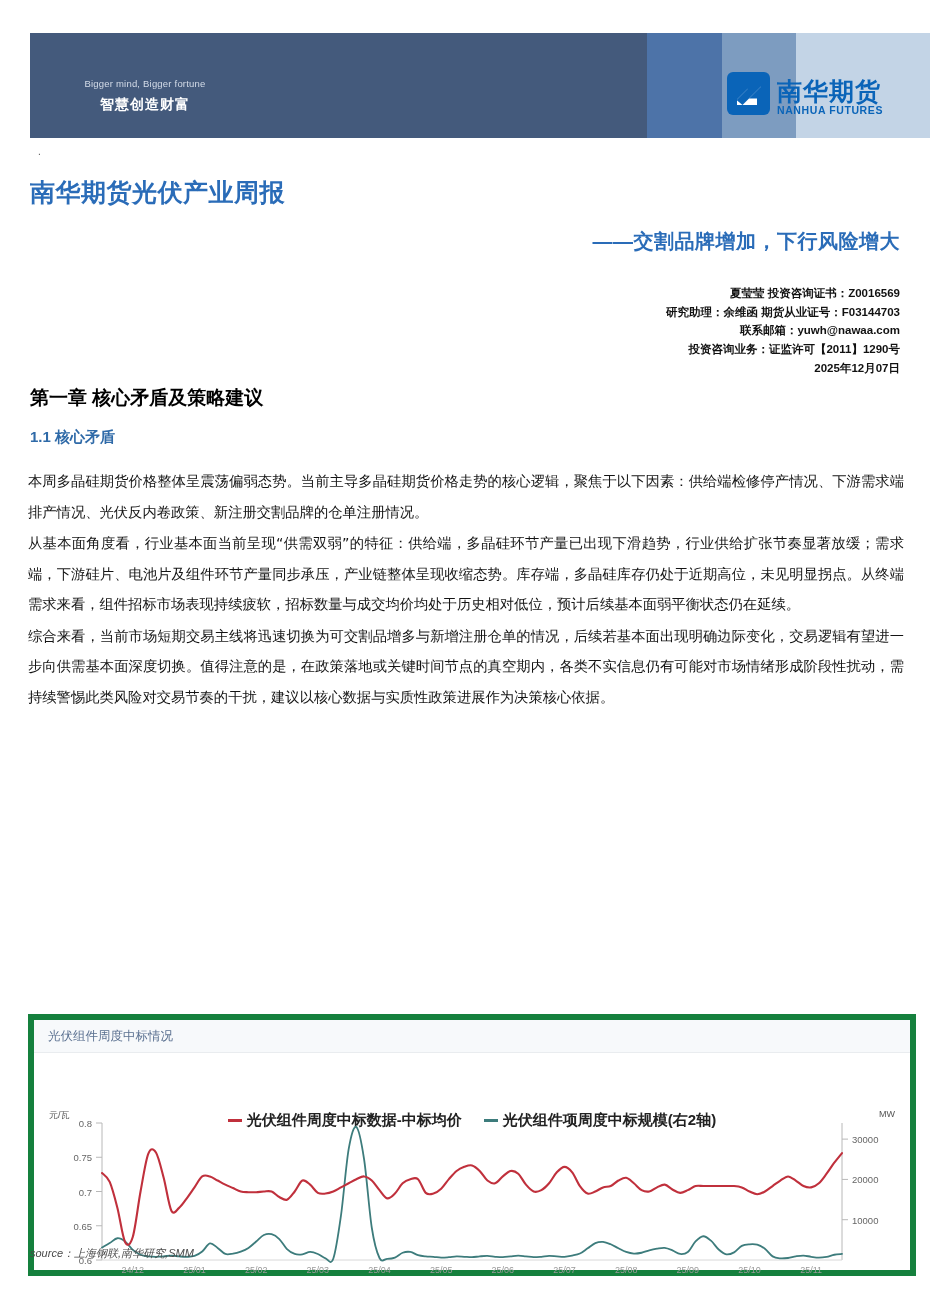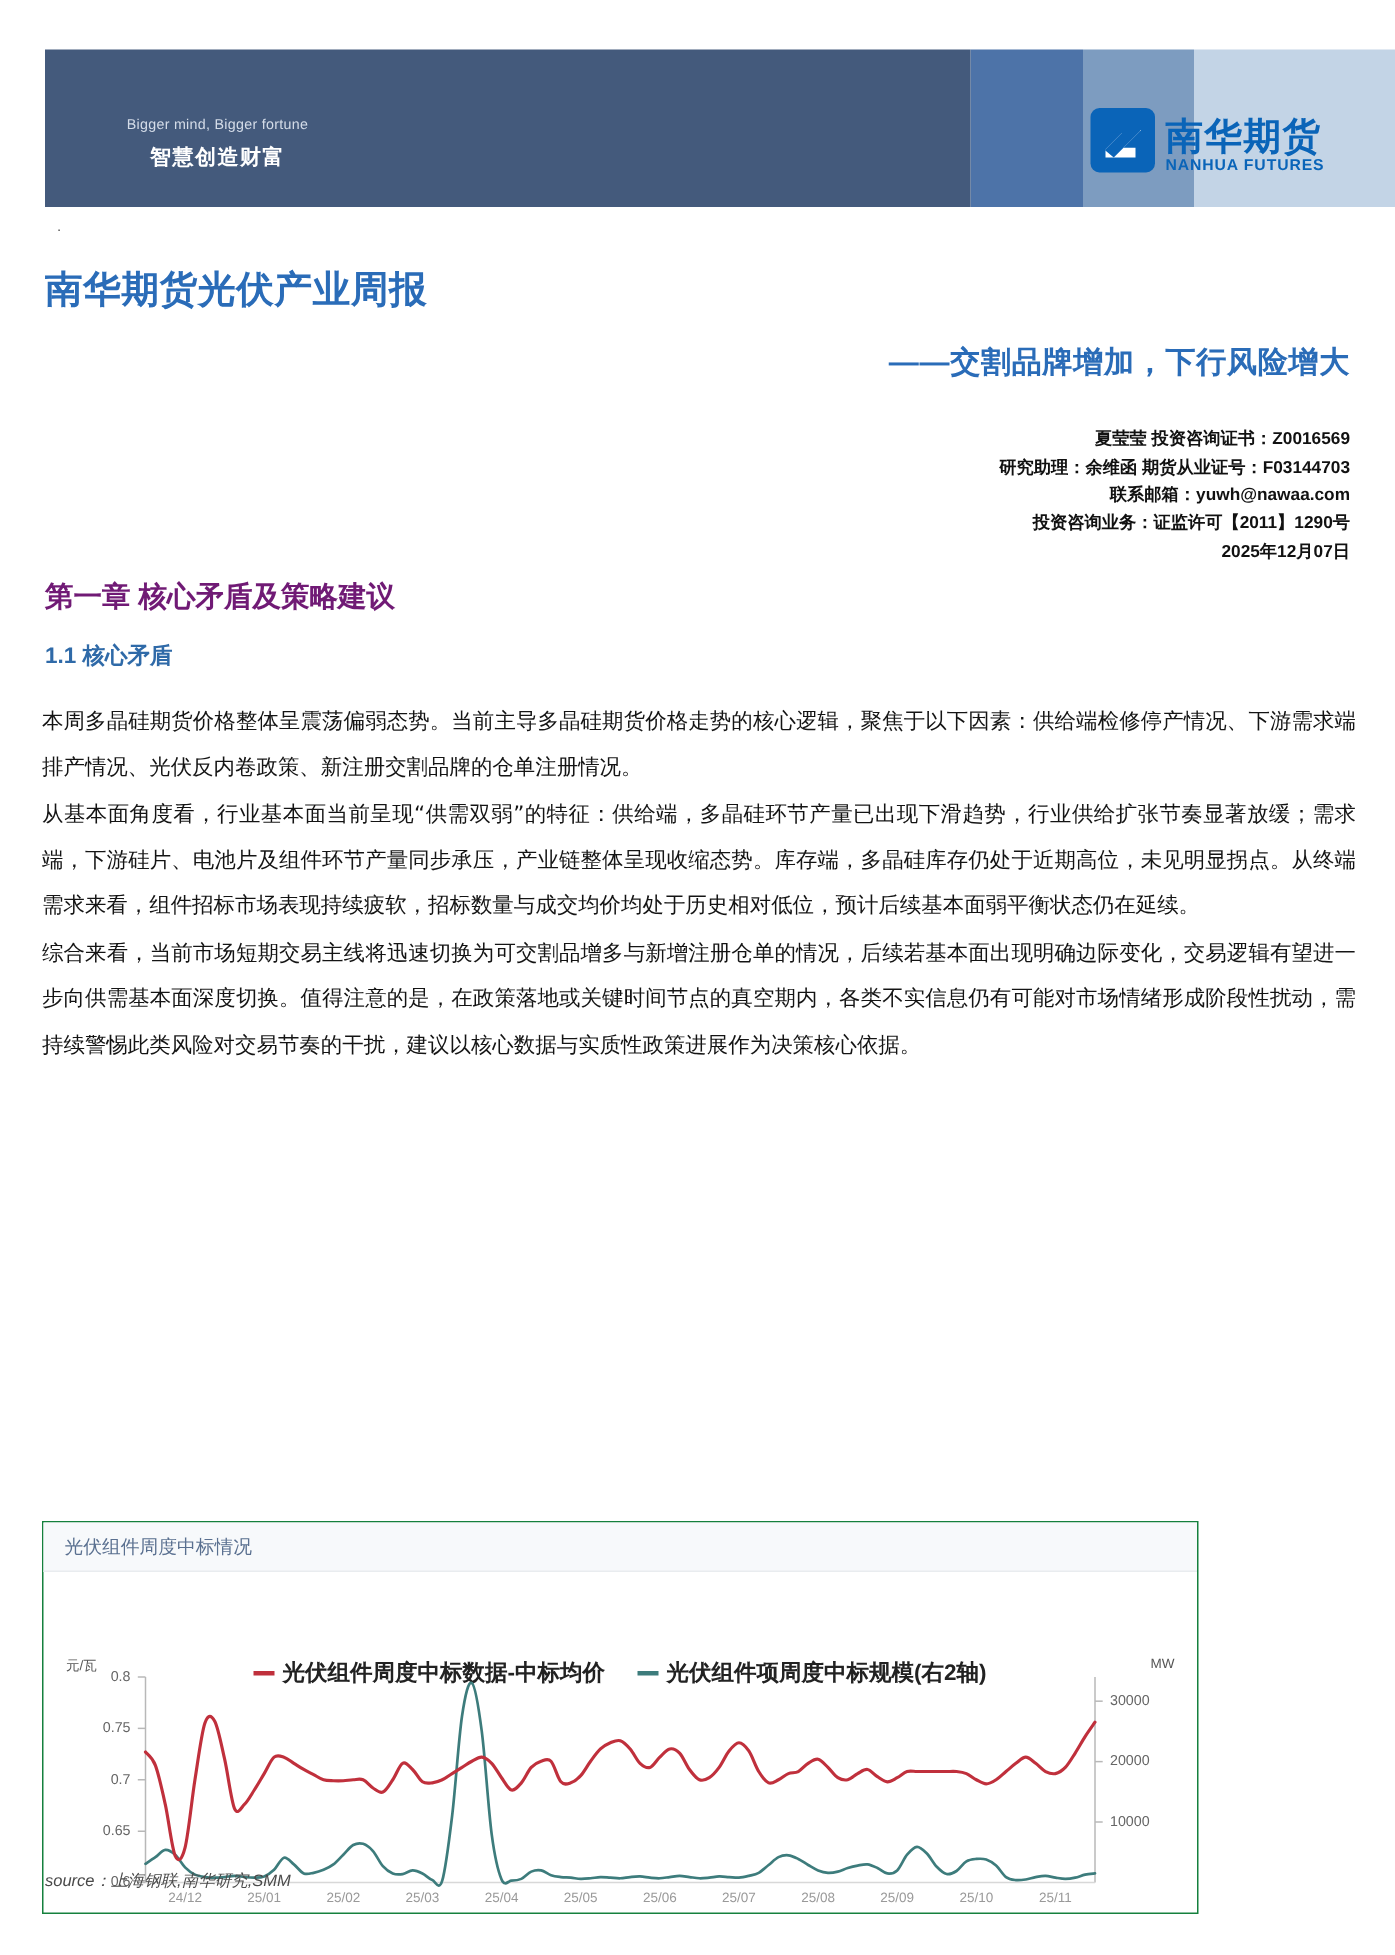--- a/index.html
+++ b/index.html
@@ -120,21 +120,21 @@
     line-height: 1.62;
     margin-top: 12px;
   }
 
   
   .h1 {
     position: absolute;
     left: 30px; top: 385px;
     font-size: 19px;
     font-weight: 700;
-    color: #701a75;
+    color: #000000;
   }
   .h2 {
     position: absolute;
     left: 30px; top: 428px;
     font-size: 15px;
     font-weight: 700;
     color: #2f6aa8;
   }
 
   
@@ -152,23 +152,23 @@
     text-align: justify;
     text-justify: inter-ideograph;
     font-family: "DejaVu Sans", "Liberation Sans", sans-serif;
   }
 
   
   .chart-panel {
     position: absolute;
     left: 28px;
     top: 1014px;
-    width: 771px;
+    width: 888px;
     height: 262px;
-    border: 1px solid #15803d;
+    border: 6px solid #15803d;
     background: #ffffff;
   }
   .chart-panel-head {
     height: 33px;
     background: #f7f9fb;
     border-bottom: 1px solid #e9ecef;
     display: flex;
     align-items: center;
     padding-left: 14px;
     font-size: 12.5px;

